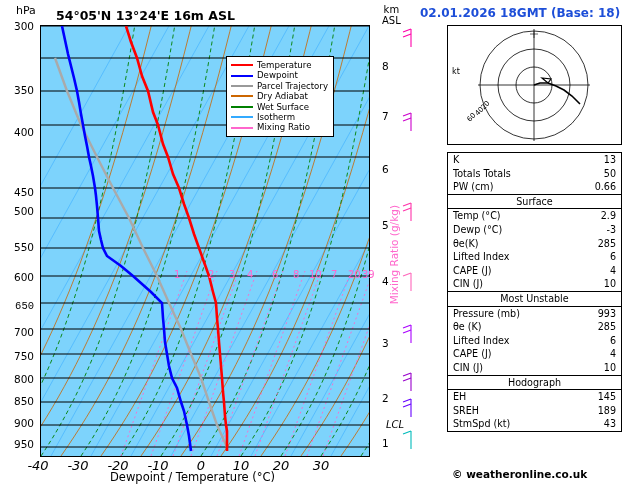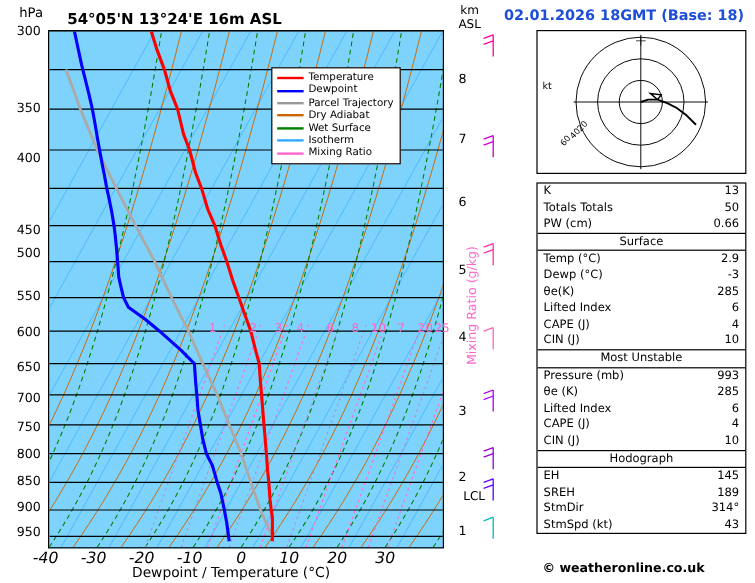--- a/index.html
+++ b/index.html
@@ -174,21 +174,21 @@
     </div>
 
     <div class="ylabels">
       <div class="ylab" style="left:0px;top:20px;">300</div>
       <div class="ylab" style="left:0px;top:84px;text-align:right;">350</div>
       <div class="ylab" style="left:0px;top:126px;">400</div>
       <div class="ylab" style="left:0px;top:163px;margin-top:23px;">450</div>
       <div class="ylab" style="left:0px;top:205px;">500</div>
       <div class="ylab" style="left:0px;top:241px;">550</div>
       <div class="ylab" style="left:0px;top:271px;">600</div>
-      <div class="ylab" style="left:0px;top:300px;">650</div>
+      <div class="ylab" style="left:0px;top:300px;font-family:Liberation Mono, monospace;">650</div>
       <div class="ylab" style="left:0px;top:326px;">700</div>
       <div class="ylab" style="left:0px;top:350px;">750</div>
       <div class="ylab" style="left:0px;top:373px;">800</div>
       <div class="ylab" style="left:0px;top:395px;">850</div>
       <div class="ylab" style="left:0px;top:417px;">900</div>
       <div class="ylab" style="left:0px;top:438px;">950</div>
     </div>
 
     <div>
       <div class="xlab" style="left:20px;">-40</div>
@@ -216,25 +216,25 @@
     <div>
       <div class="mixlabel" style="left:174px;top:269px;">1</div>
       <div class="mixlabel" style="left:208px;top:269px;">2</div>
       <div class="mixlabel" style="left:229px;top:269px;">3</div>
       <div class="mixlabel" style="left:247px;top:269px;">4</div>
       <div class="mixlabel" style="left:272px;top:269px;">6</div>
       <div class="mixlabel" style="left:293px;top:269px;">8</div>
       <div class="mixlabel" style="left:309px;top:269px;">10</div>
       <div class="mixlabel" style="left:331px;top:269px;">7</div>
       <div class="mixlabel" style="left:348px;top:269px;">20</div>
-      <div class="mixlabel" style="left:362px;top:269px;">25</div>
+      <div class="mixlabel" style="left:362px;top:269px;">39</div>
     </div>
     <div class="mixaxis">Mixing Ratio (g/kg)</div>
 
-    <div class="lcl" style="left:386px;top:409px;">LCL</div>
+    <div class="lcl" style="left:386px;top:419px;font-style:italic;">LCL</div>
 
     <svg class="wind-barbs" viewBox="0 0 22 432">
       <g stroke="#ff00aa" stroke-width="1.1" fill="none">
         <line x1="11" y1="4" x2="11" y2="22"></line>
           <line x1="11" y1="4" x2="3" y2="7"></line>
           <line x1="11" y1="9" x2="3" y2="12"></line>
       </g>
       <g stroke="#cc00cc" stroke-width="1.1" fill="none">
         <line x1="11" y1="88" x2="11" y2="106"></line>
           <line x1="11" y1="88" x2="3" y2="91"></line>
@@ -359,23 +359,19 @@
     <div class="sec">Hodograph</div>
     <div class="line">
         <span>EH</span>
         <span>145</span>
       </div>
     <div class="line">
         <span>SREH</span>
         <span>189</span>
       </div>
     <div class="line">
-        <span>StmDir</span>
-        <span>314°</span>
-      </div>
-    <div class="line">
         <span>StmSpd (kt)</span>
         <span>43</span>
       </div>
   </div>
 
   <div class="credit">© weatheronline.co.uk</div>
 </div>
 
 </body></html>

